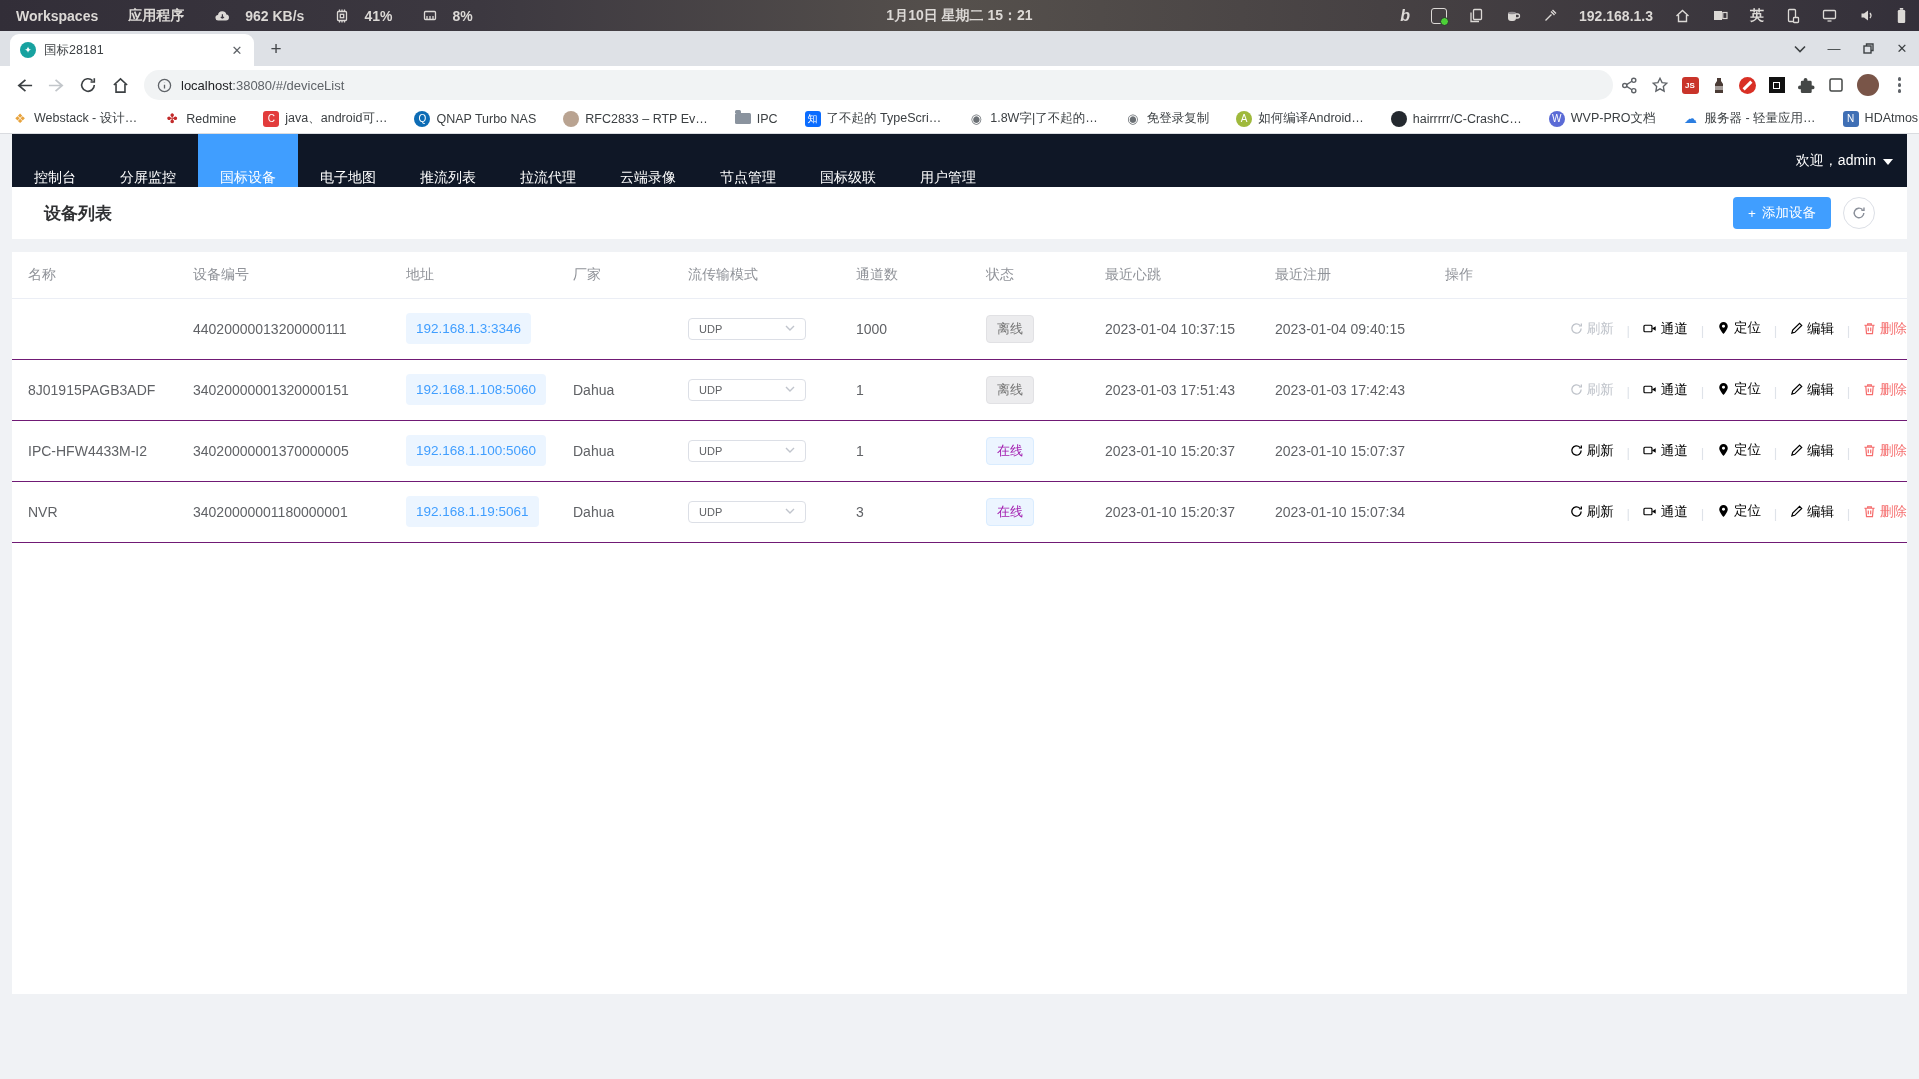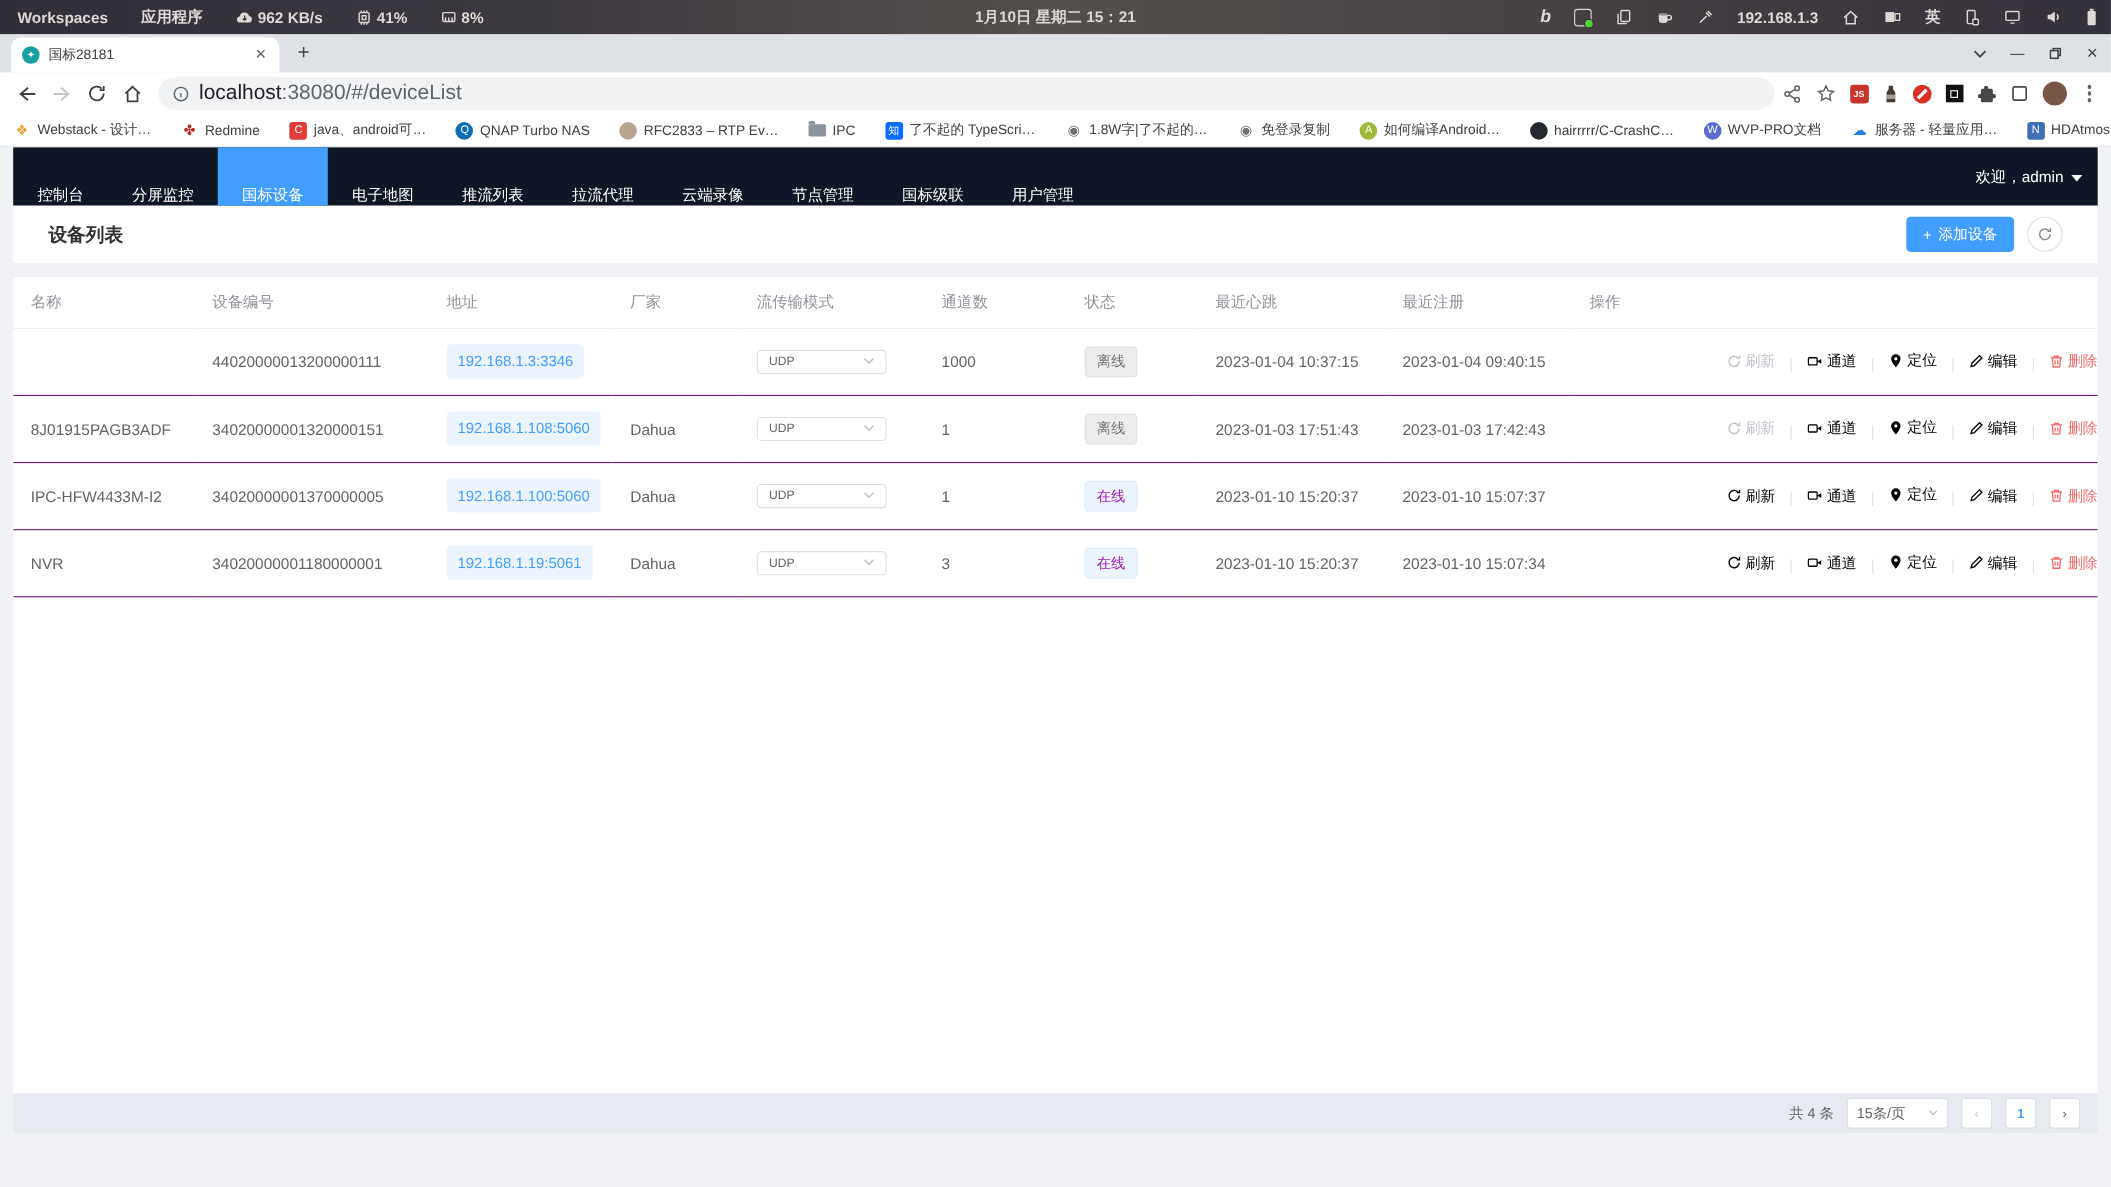--- a/index.html
+++ b/index.html
@@ -3,21 +3,21 @@
 <meta charset="utf-8">
 <style>
   * { box-sizing: border-box; margin: 0; padding: 0; }
   html,body { width:1919px; height:1079px; overflow:hidden;
     font-family:"Liberation Sans","DejaVu Sans",sans-serif; }
   
   .sysbar { height:31px; display:flex; align-items:center; color:#dcd9d6;
     font-size:14px; font-weight:bold; position:relative;
     background:linear-gradient(90deg,#322e38 0%,#3c3840 25%,#55504c 50%,#464143 72%,#34303a 100%); }
   .sys-left { display:flex; align-items:center; gap:30px; margin-left:16px; }
-  .sys-ind { display:flex; align-items:center; gap:3px; }
+  .sys-ind { display:flex; align-items:center; gap:14px; }
   .sys-center { position:absolute; left:50%; transform:translateX(-50%); display:flex; gap:8px; }
   .sys-right { margin-left:auto; display:flex; align-items:center; gap:21px; margin-right:12px; font-weight:bold; }
   .sys-right svg, .sys-left svg { display:block; }
   .bing-b { font-style:italic; font-size:16px; font-weight:bold; }
   .appdot { position:relative; width:16px; height:16px; border:1.4px solid #dcd9d6; border-radius:3px; }
   .appdot::after{ content:""; position:absolute; right:-3px; bottom:-3px; width:7px; height:7px;
     background:#4cd137; border-radius:50%; border:1px solid #2f2b35; }
   
   .tabbar { height:35px; background:#dee1e6; display:flex; align-items:flex-end; }
   .tab { width:244px; height:32px; background:#fff; border-radius:9px 9px 0 0; margin-left:10px;
@@ -30,21 +30,21 @@
   .newtab { width:28px; height:28px; margin:0 0 3px 8px; display:flex; align-items:center;
     justify-content:center; color:#44474b; font-size:19px; border-radius:50%; }
   .win-controls { margin-left:auto; display:flex; align-items:center; height:100%; }
   .win-btn { width:34px; height:100%; display:flex; align-items:center; justify-content:center;
     color:#3c4043; font-size:13px; }
   
   .addrbar { height:38px; background:#fff; display:flex; align-items:center; padding:0 8px; }
   .nav-btn { width:32px; height:32px; display:flex; align-items:center; justify-content:center; border-radius:50%; }
   .url-pill { flex:1; height:30px; background:#f1f3f4; border-radius:15px; display:flex;
     align-items:center; padding:0 13px; margin:0 8px; gap:9px; }
-  .url-text { font-size:19px; color:#5f6368; }
+  .url-text { font-size:13px; color:#5f6368; }
   .url-text b { color:#202124; font-weight:normal; }
   .addr-icons { display:flex; align-items:center; gap:13px; margin-right:4px; }
   .ext-badge { width:17px; height:17px; border-radius:3px; display:flex; align-items:center;
     justify-content:center; font-size:8px; font-weight:bold; color:#fff; }
   .avatar { width:22px; height:22px; border-radius:50%; background:#795548; }
   .kebab { display:flex; flex-direction:column; gap:2.5px; padding:0 6px; }
   .kebab i { width:3.5px; height:3.5px; background:#5f6368; border-radius:50%; }
   
   .bmbar { height:30px; background:#fff; border-bottom:1px solid #dadce0; display:flex;
     align-items:center; padding:0 12px; gap:27px; font-size:12.5px; color:#3c4043; white-space:nowrap; }
@@ -631,25 +631,13 @@
                   <path d="M1.5 3.5h11M5 3.5V2h4v1.5M3 3.5l.8 9h6.4l.8-9M5.7 6v4M8.3 6v4"></path>
                 </svg>
         <span class="lab-delete">删除</span>
               </a>
     </td>
   </tr>
         </tbody>
     </table>
   </div>
 
-  <div class="pagebar">
-    <span>共 4 条</span>
-    <span class="psel">
-      <span>15条/页</span>
-      <svg width="9" height="6" viewBox="0 0 10 7" stroke="#c0c4cc" fill="none" stroke-width="1.5">
-          <path d="M1 1l4 4 4-4"></path>
-        </svg>
-    </span>
-    <span class="pbtn disabled">‹</span>
-    <span class="pbtn cur">1</span>
-    <span class="pbtn">›</span>
-  </div>
 </div>
 
 </body></html>

